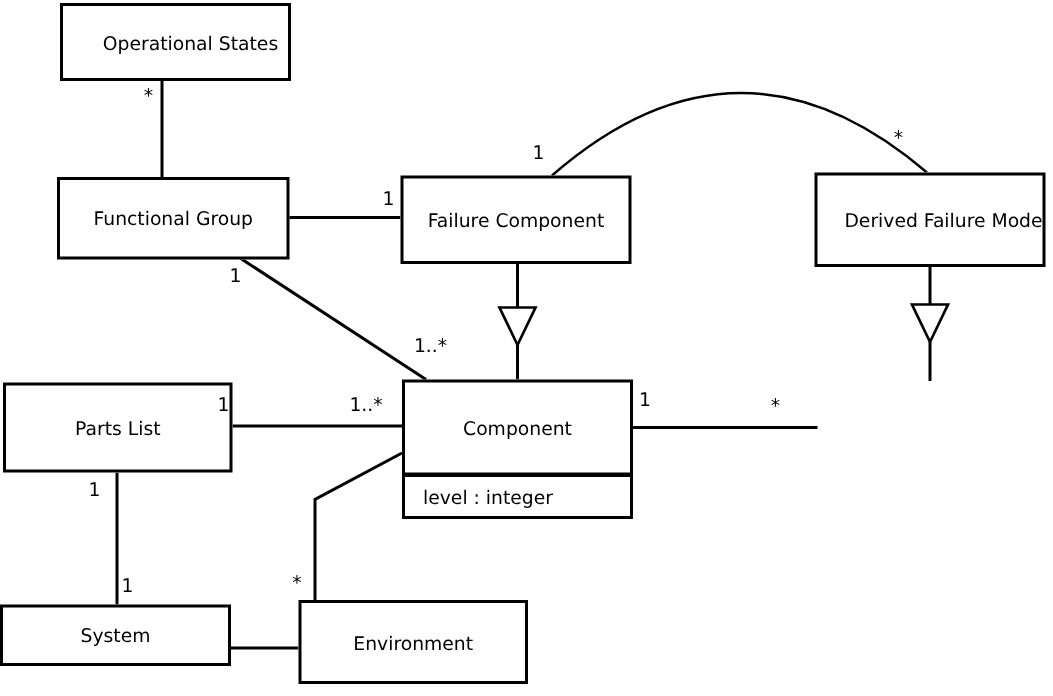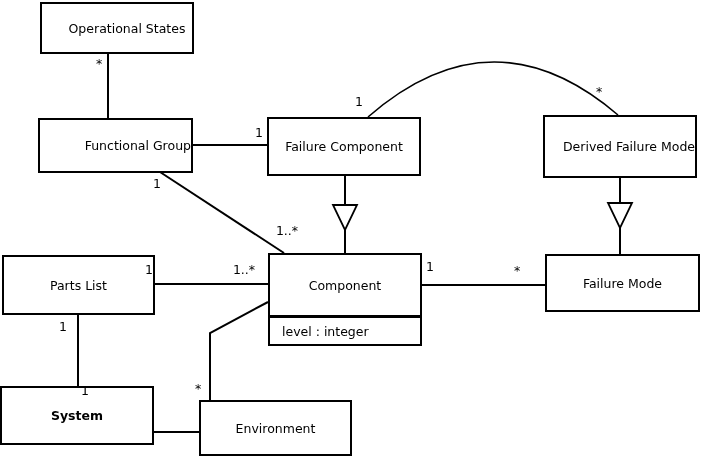--- a/index.html
+++ b/index.html
@@ -84,21 +84,21 @@
     <path d="M155 284 L268 284"></path>
     <path d="M78 315 L78 403"></path>
     <path d="M153 432 L199 432"></path>
     <path d="M210 402 L210 333 L268 302"></path>
   </svg>
 
   <div class="uml-class" style="left:40px; top:2px; width:154px; height:52px;padding-left:20px;">
     <div class="name">Operational States</div>
   </div>
 
-  <div class="uml-class" style="left:38px; top:118px; width:155px; height:55px;justify-content:flex-end;">
+  <div class="uml-class" style="left:38px; top:118px; width:155px; height:55px;">
     <div class="name">Functional Group</div>
   </div>
 
   <div class="uml-class" style="left:267px; top:117px; width:154px; height:59px;">
     <div class="name">Failure Component</div>
   </div>
 
   <div class="uml-class" style="left:543px; top:115px; width:154px; height:63px;padding-left:18px;">
     <div class="name">Derived Failure Mode</div>
   </div>
@@ -109,25 +109,22 @@
     </div>
     <div class="attr-compartment">
       <div class="attr">level : integer</div>
     </div>
   </div>
 
   <div class="uml-class" style="left:2px; top:255px; width:153px; height:60px;">
     <div class="name">Parts List</div>
   </div>
 
-  <div class="uml-class" style="left:545px; top:254px; width:155px; height:58px;">
-    <div class="name">Failure Mode</div>
-  </div>
 
-  <div class="uml-class" style="left:0px; top:386px; width:154px; height:59px;font-weight:bold;">
+  <div class="uml-class" style="left:0px; top:403px; width:154px; height:41px;">
     <div class="name">System</div>
   </div>
 
   <div class="uml-class" style="left:199px; top:400px; width:153px; height:56px;">
     <div class="name">Environment</div>
   </div>
 
   <span class="mult" style="left:99px;  top:64px;">*</span>
   <span class="mult" style="left:259px; top:133px;">1</span>
   <span class="mult" style="left:157px; top:184px;">1</span>

